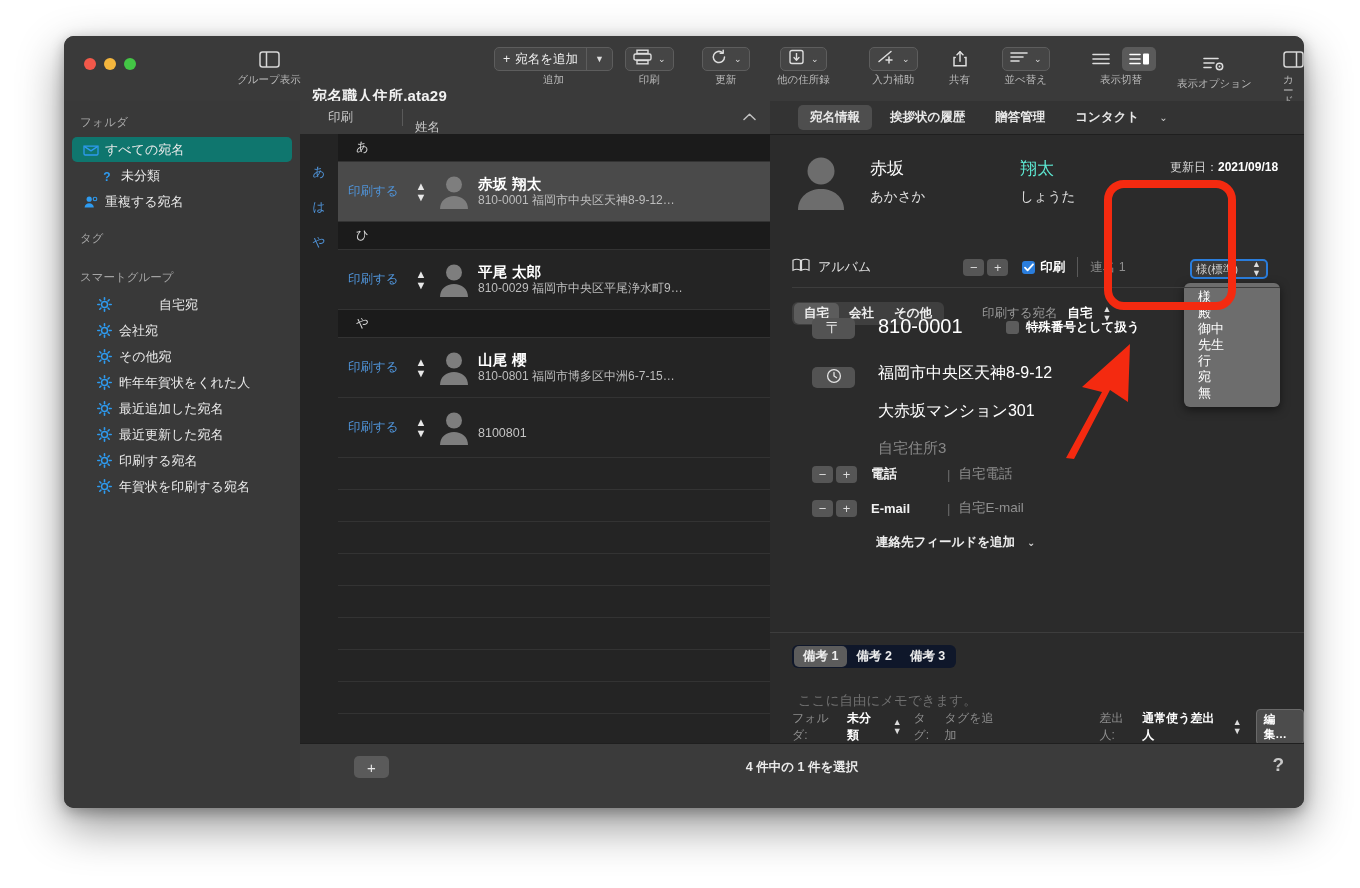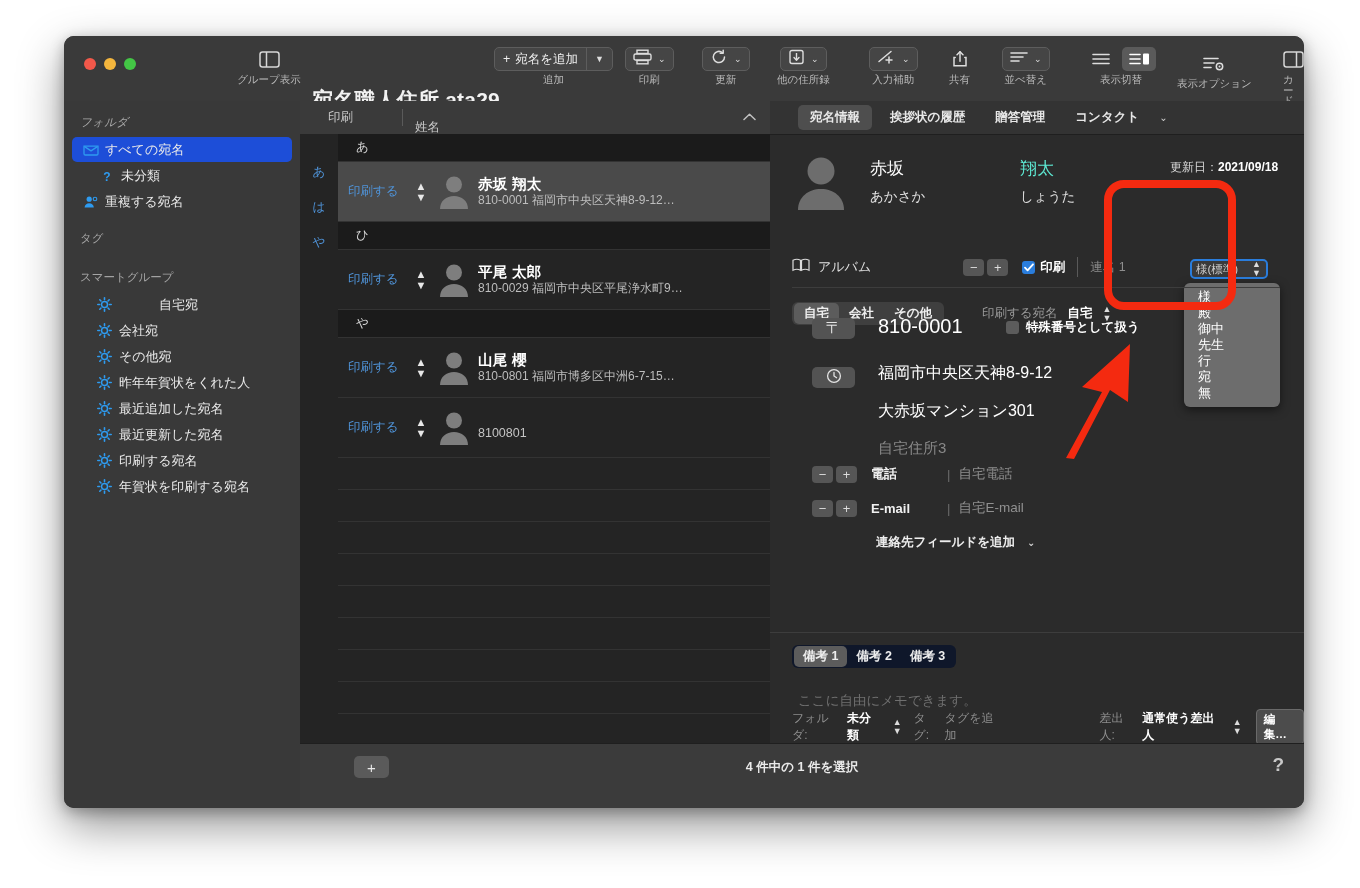--- a/index.html
+++ b/index.html
@@ -32,21 +32,21 @@
 
   .tb-item{
     display:flex;flex-direction:column;align-items:center;
     justify-content:flex-start;color:#d6d6d6;padding-top:11px;
   }
   .tb-cap{font-size:10.5px;color:#b9b9b9;margin-top:3px;line-height:1;}
   .tb-glyph{height:24px;display:flex;align-items:center;justify-content:center;}
 
   #grp-view{position:absolute;left:168px;top:0;width:74px;}
   #doc-title{position:absolute;left:248px;top:52px;}
-  .doc-name{font-size:21px;font-weight:bold;color:#f2f2f2;line-height:1.1;letter-spacing:.2px;}
+  .doc-name{font-size:15px;font-weight:bold;color:#f2f2f2;line-height:1.1;letter-spacing:.2px;}
   .doc-sub{font-size:11px;color:#bdbdbd;margin-top:3px;}
 
   .pill{
     border:1px solid #5d5d5d;border-radius:5px;height:24px;
     display:flex;align-items:center;background:#454545;
     box-sizing:border-box;
   }
   .pill .seg{display:flex;align-items:center;padding:0 8px;height:100%;font-size:12.5px;color:#eee;gap:5px;}
   .pill .divider{width:1px;height:100%;background:#5d5d5d;}
   .caret{font-size:9px;color:#ddd;}
@@ -71,28 +71,28 @@
   .sel-icon{
     background:#5a5a5a;border-radius:5px;height:24px;min-width:34px;
     display:flex;align-items:center;justify-content:center;
   }
 
   
   #sidebar{
     position:absolute;left:0;top:65px;width:236px;height:707px;background:#393939;
   }
   #sb-head{
-    font-size:11.5px;color:#a7a7a7;padding:14px 0 6px 16px;letter-spacing:.3px;font-style:italic;
+    font-size:11.5px;color:#a7a7a7;padding:14px 0 6px 16px;letter-spacing:.3px;
   }
   .sb-group-title{font-size:11.5px;color:#a5a5a5;padding:6px 0 6px 16px;}
   .sb-item{
     display:flex;align-items:center;gap:6px;height:25px;margin:1px 8px;
     padding-left:10px;border-radius:5px;font-size:13px;color:#eaeaea;
   }
-  .sb-item.sel{background:#1d4ed8;}
+  .sb-item.sel{background:#0f766e;}
   .sb-item.indent{padding-left:26px;}
   .sb-ic{width:17px;height:17px;display:flex;align-items:center;justify-content:center;color:#2e9bf0;flex:0 0 auto;}
 
   
   #list{
     position:absolute;left:236px;top:65px;width:470px;height:707px;background:#242424;
   }
   #list-head{
     height:33px;background:#3a3a3a;border-bottom:1px solid #1d1d1d;
     display:flex;align-items:center;color:#c9c9c9;font-size:12.5px;position:relative;

